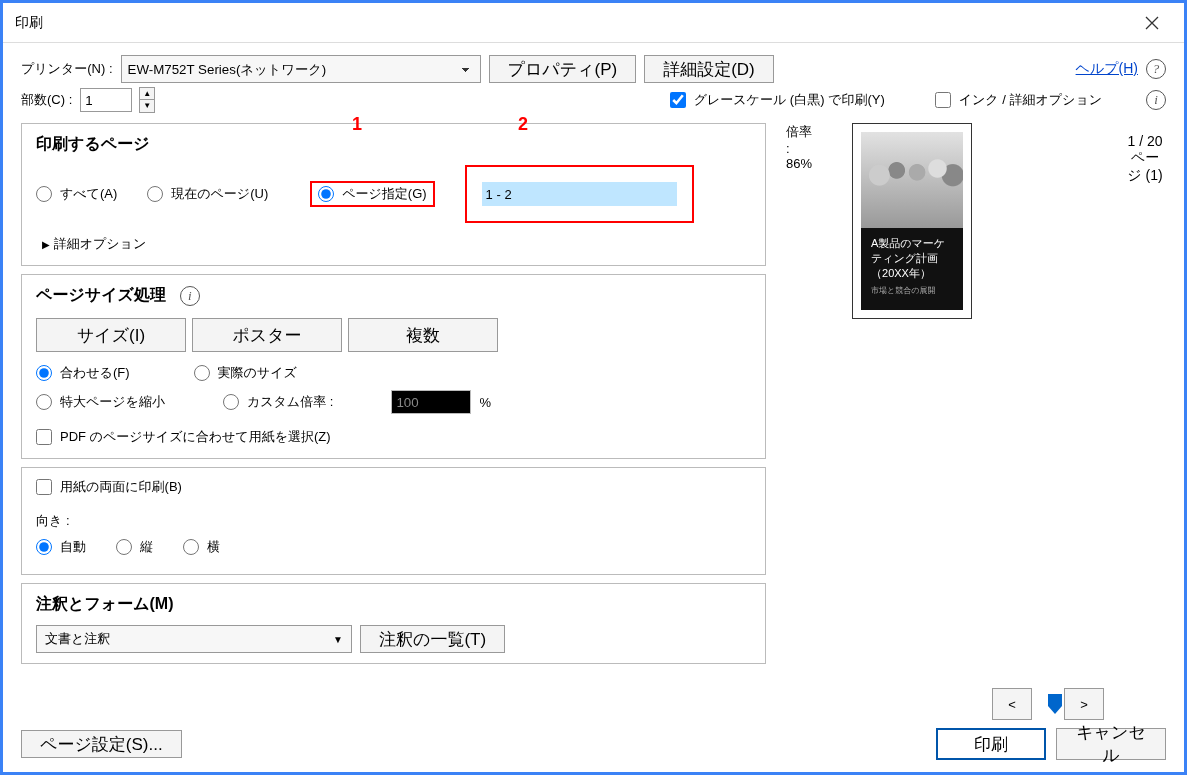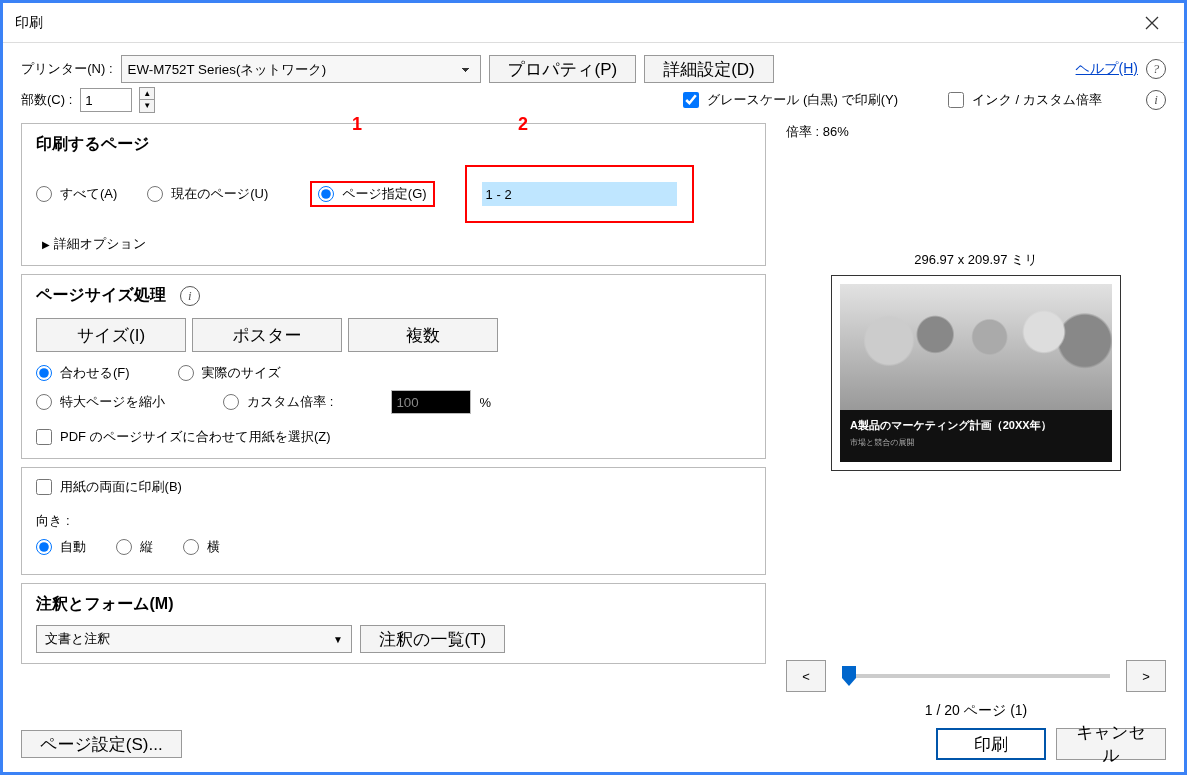--- a/index.html
+++ b/index.html
@@ -40,21 +40,21 @@
     align-items: center; justify-content: center; font-style: italic; font-family: serif; font-size: 13px; color: #555;
   }
   .copies-row { display: flex; align-items: center; gap: 30px; margin-bottom: 10px; }
   .num-input { width: 52px; height: 24px; border: 1px solid #999; padding: 0 4px; }
   .spinner { display: inline-flex; flex-direction: column; border: 1px solid #999; margin-left: -1px; }
   .spinner button { width: 14px; height: 12px; font-size: 8px; line-height: 1; padding: 0; border: none; background: #f4f4f4; cursor: pointer; border-bottom: 1px solid #999; }
   .spinner button:last-child { border-bottom: none; }
   input[type=checkbox] { width: 16px; height: 16px; margin: 0 4px 0 0; }
   .two-col { display: flex; flex: 1; gap: 0; }
   .left { flex: 1; display: flex; flex-direction: column; }
-  .right { width: 400px; padding-left: 20px; display: flex; flex-direction: column; }
+  .right { width: 400px; padding-left: 20px; display: flex; flex-direction: row; gap: 20px; }
   .panel {
     border: 1px solid #bbb; padding: 10px 14px; margin-bottom: 8px; background: #fff;
   }
   .panel-title { font-weight: bold; font-size: 16px; margin-bottom: 10px; }
   .radio-row { display: flex; align-items: center; gap: 30px; margin-bottom: 8px; }
   input[type=radio] { width: 16px; height: 16px; margin: 0 4px 0 0; }
   .more-opts { display: flex; align-items: center; gap: 4px; cursor: pointer; padding: 4px 0 2px 6px; }
   .tri { font-size: 10px; }
   .red-box { border: 2px solid #f00; padding: 2px 6px; display: inline-flex; align-items: center; }
   .annot { color: #f00; font-weight: bold; font-size: 18px; position: absolute; }
@@ -73,21 +73,21 @@
   .preview-inner { position: absolute; inset: 8px; background: #fff; display: flex; flex-direction: column; }
   .preview-photo { flex: 1; background: linear-gradient(180deg,#e2e2e2,#999); position: relative; filter: grayscale(100%); }
   .preview-photo::before { content:""; position:absolute; inset:0; background:
     radial-gradient(circle at 18% 45%, #ccc 10%, transparent 11%),
     radial-gradient(circle at 35% 40%, #888 9%, transparent 10%),
     radial-gradient(circle at 55% 42%, #aaa 10%, transparent 11%),
     radial-gradient(circle at 75% 38%, #ddd 9%, transparent 10%),
     radial-gradient(circle at 90% 45%, #888 10%, transparent 11%);
   }
   .preview-caption { background: #111; color: #fff; padding: 8px 10px 14px; }
-  .preview-caption .pt { font-size: 11px; font-weight: bold; }
+  .preview-caption .pt { font-size: 11px; font-weight: normal; }
   .preview-caption .ps { font-size: 8px; color: #aaa; margin-top: 4px; }
   .nav-row { display: flex; align-items: center; gap: 10px; margin-top: auto; padding-top: 18px; justify-content: center; }
   .nav-btn { width: 40px; height: 32px; border: 1px solid #999; background: #f4f4f4; display: flex; align-items: center; justify-content: center; cursor: pointer; }
   .slider-track { flex: 1; height: 4px; background: #ccc; position: relative; margin: 0 6px; }
   .slider-thumb { position: absolute; left: 0; top: -8px; width: 14px; height: 20px; background: #0066cc; clip-path: polygon(50% 100%, 0 60%, 0 0, 100% 0, 100% 60%); }
   .page-ind { text-align: center; margin-top: 10px; font-size: 14px; }
   .bottom-bar { display: flex; align-items: center; padding: 8px 0 0; }
   .bottom-bar .right-btns { margin-left: auto; display: flex; gap: 10px; }
   .btn-primary { border: 2px solid #0055aa; background: #fff; width: 110px; height: 32px; }
   .btn-default { width: 110px; height: 32px; }
@@ -130,21 +130,21 @@
           <button>▼</button>
         </div>
       </div>
       <div style="flex:1"></div>
       <label>
         <input type="checkbox" checked="" style="">
         <span>グレースケール (白黒) で印刷(Y)</span>
       </label>
       <label style="margin-left:20px;">
         <input type="checkbox" style="">
-        <span>インク / カスタム倍率</span>
+        <span>インク / 詳細オプション</span>
       </label>
       <span class="info-icon" style="margin-left:14px;">i</span>
     </div>
 
     <div class="two-col">
       <div class="left">
 
         <div class="panel" style="position:relative;">
           <div class="panel-title">印刷するページ</div>
           <span class="annot" style="top:-10px;left:330px;">1</span>
@@ -177,21 +177,21 @@
         <div class="panel">
           <div class="row" style="margin-bottom:12px;">
             <span class="panel-title" style="margin:0;">ページサイズ処理</span>
             <span class="info-icon" style="margin-left:6px;">i</span>
           </div>
           <div class="sizing-btns">
             <button class="btn sizing-btn">サイズ(I)</button>
             <button class="btn sizing-btn">ポスター</button>
             <button class="btn sizing-btn">複数</button>
           </div>
-          <div class="radio-row" style="gap:48px;">
+          <div class="radio-row" style="gap:64px;">
             <label>
                 <input type="radio" name="sz" checked="" style="">
                 <span>合わせる(F)</span>
               </label>
             <label>
                 <input type="radio" name="sz" style="">
                 <span>実際のサイズ</span>
               </label>
           </div>
           <div class="radio-row" style="gap:58px;">
@@ -243,21 +243,20 @@
             </div>
             <button class="btn">注釈の一覧(T)</button>
           </div>
         </div>
 
       </div>
 
       <div class="right">
         <div>倍率 : 86%</div>
         <div style="height:110px;"></div>
-        <div style="text-align:center;margin-bottom:6px;">296.97 x 209.97 ミリ</div>
         <div class="preview-box">
           <div class="preview-inner">
             <div class="preview-photo"></div>
             <div class="preview-caption">
               <div class="pt">A製品のマーケティング計画（20XX年）</div>
               <div class="ps">市場と競合の展開</div>
             </div>
           </div>
         </div>
 

